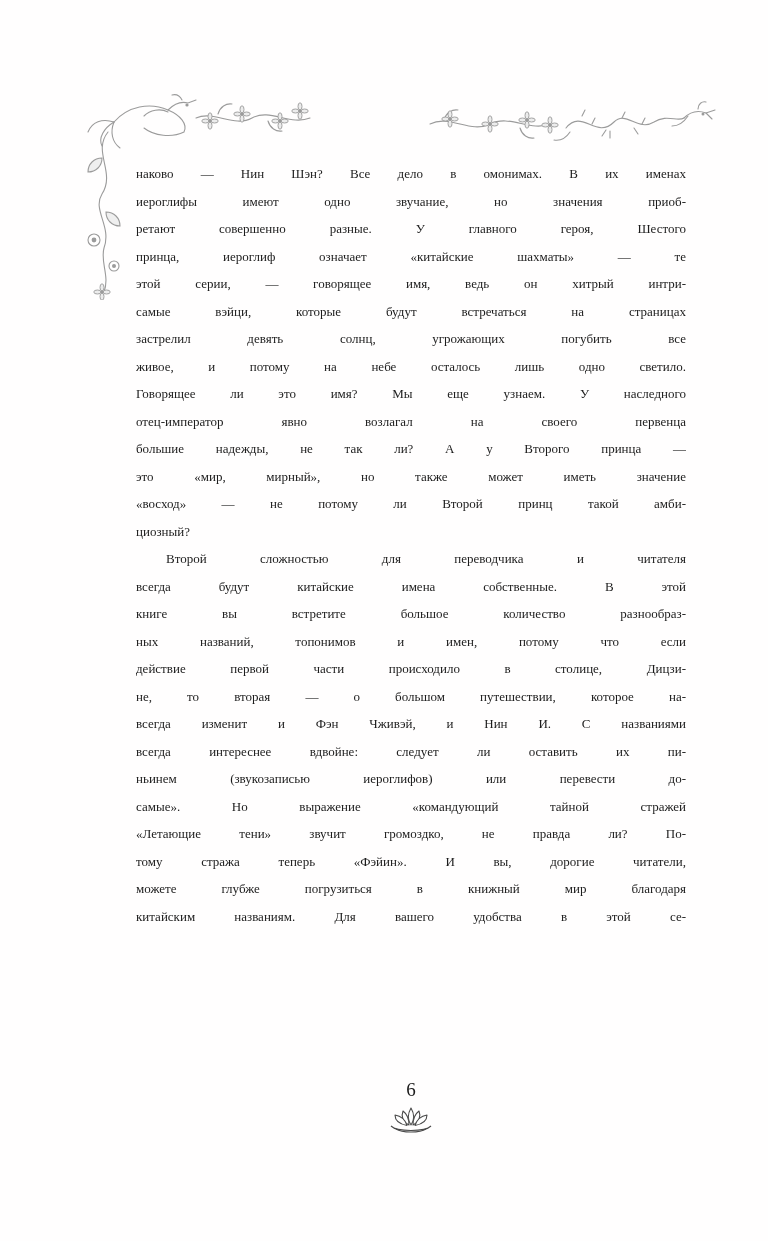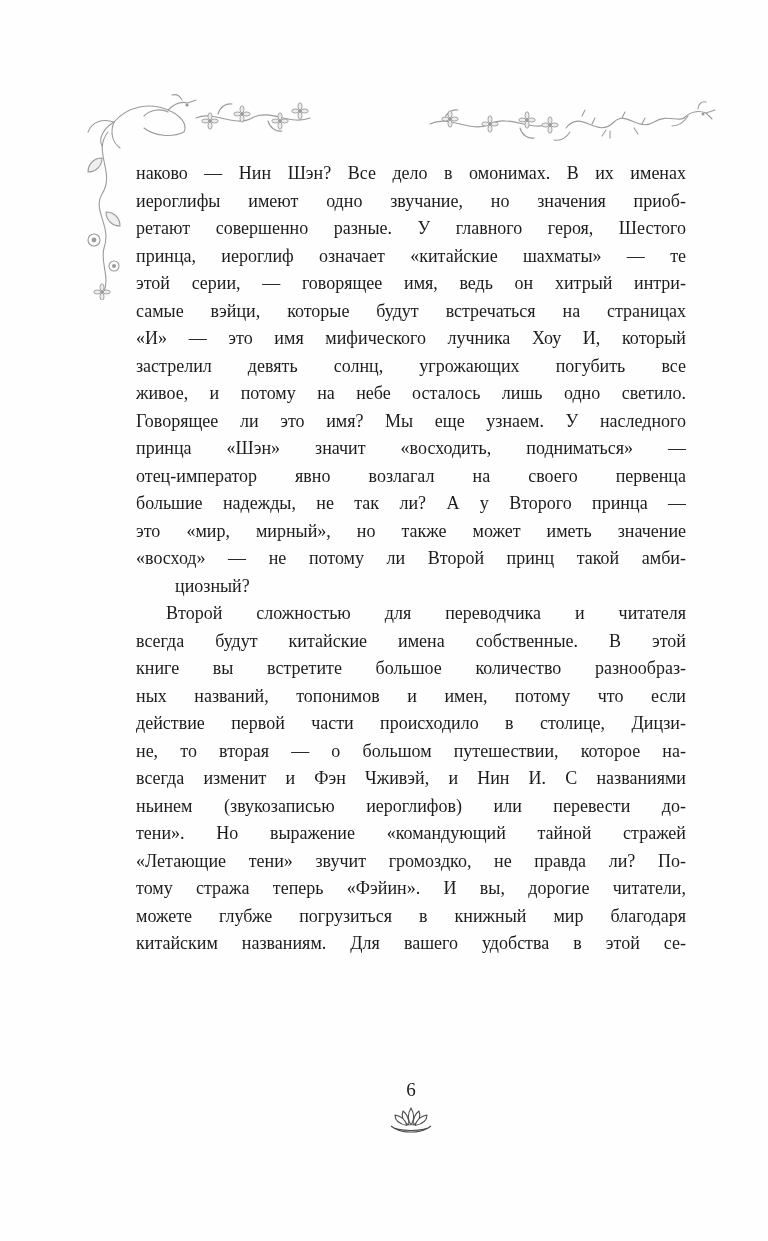--- a/index.html
+++ b/index.html
@@ -24,32 +24,31 @@
   .ornament-top-right  { left: 426px; top: 92px; }
   .ornament-left-border{ left: 78px;  top: 128px; }
   .text-block {
     position: absolute;
     left: 136px;
     top: 160px;
     width: 550px;
   }
   .paragraph { margin: 0; }
   .line {
-    font-size: 18px;
+    font-size: 13px;
     line-height: 27.5px;
     height: 27.5px;
     text-align: justify;
     text-align-last: justify;
     white-space: nowrap;
     overflow: hidden;
   }
   .line.last-short {
     text-align: left;
     text-align-last: left;
-    margin-left: 39px;
   }
   .line.first-indent {
     padding-left: 30px;
   }
   .page-footer {
     position: absolute;
     left: 136px;
     top: 1078px;
     width: 550px;
     text-align: center;
@@ -159,41 +158,40 @@
   </div>
 
   <div class="text-block">
       <div class="paragraph">
         <div class="line">наково — Нин Шэн? Все дело в омонимах. В их именах</div>
         <div class="line">иероглифы имеют одно звучание, но значения приоб-</div>
         <div class="line">ретают совершенно разные. У главного героя, Шестого</div>
         <div class="line">принца, иероглиф означает «китайские шахматы» — те</div>
         <div class="line">этой серии, — говорящее имя, ведь он хитрый интри-</div>
         <div class="line">самые вэйци, которые будут встречаться на страницах</div>
-        <div class="line">«И» — это имя мифического лучника Хоу И, который</div>
         <div class="line">застрелил девять солнц, угрожающих погубить все</div>
         <div class="line">живое, и потому на небе осталось лишь одно светило.</div>
         <div class="line">Говорящее ли это имя? Мы еще узнаем. У наследного</div>
-        <div class="line">принца «Шэн» значит «восходить, подниматься» —</div>
         <div class="line">отец-император явно возлагал на своего первенца</div>
         <div class="line">большие надежды, не так ли? А у Второго принца —</div>
         <div class="line">это «мир, мирный», но также может иметь значение</div>
         <div class="line">«восход» — не потому ли Второй принц такой амби-</div>
         <div class="line last-short">циозный?</div>
       </div>
       <div class="paragraph">
         <div class="line first-indent">Второй сложностью для переводчика и читателя</div>
         <div class="line">всегда будут китайские имена собственные. В этой</div>
         <div class="line">книге вы встретите большое количество разнообраз-</div>
         <div class="line">ных названий, топонимов и имен, потому что если</div>
         <div class="line">действие первой части происходило в столице, Дицзи-</div>
         <div class="line">не, то вторая — о большом путешествии, которое на-</div>
         <div class="line">всегда изменит и Фэн Чживэй, и Нин И. С названиями</div>
+        <div class="line">всегда интереснее вдвойне: следует ли оставить их пи-</div>
         <div class="line">ньинем (звукозаписью иероглифов) или перевести до-</div>
-        <div class="line">тени». Но выражение «командующий тайной стражей</div>
+        <div class="line">самые». Но выражение «командующий тайной стражей</div>
         <div class="line">«Летающие тени» звучит громоздко, не правда ли? По-</div>
         <div class="line">тому стража теперь «Фэйин». И вы, дорогие читатели,</div>
         <div class="line">можете глубже погрузиться в книжный мир благодаря</div>
         <div class="line">китайским названиям. Для вашего удобства в этой се-</div>
       </div>
     </div>
 
   <div class="page-footer">
     <span class="page-number">6</span>
   </div>

